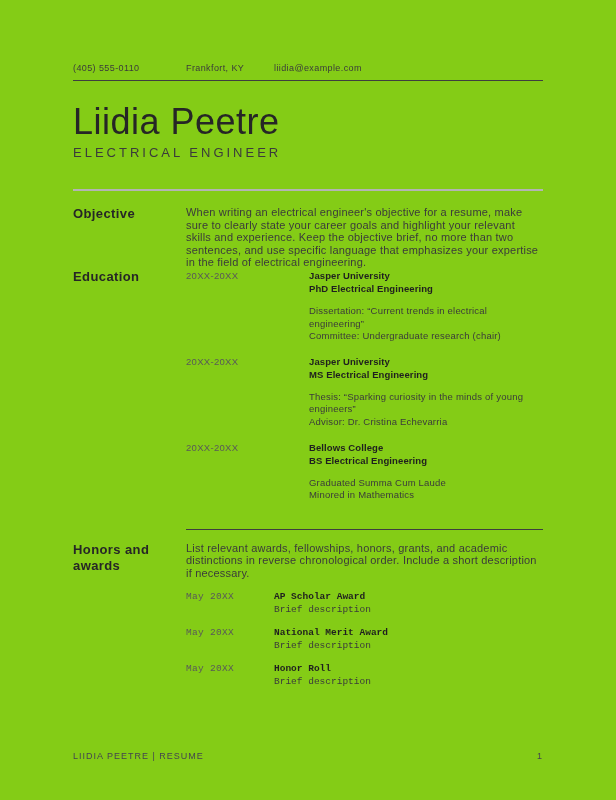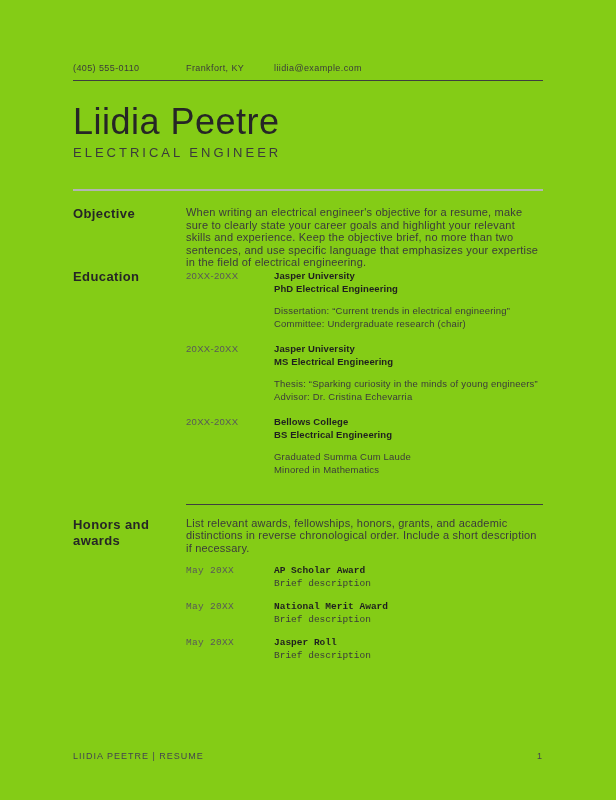--- a/index.html
+++ b/index.html
@@ -68,20 +68,21 @@
   }
 
   .objective-section { margin-top: 15px; }
 
   
   .education-section { }
   .edu-entry {
     display: grid;
     grid-template-columns: 88px 1fr;
     margin-bottom: 12px;
+    gap: 35px;
   }
   .entry-dates {
     font-size: 9.5px;
     color: #595959;
     letter-spacing: 0.3px;
     line-height: 13px;
   }
   .entry-main .strong-line {
     font-weight: 700;
     color: #1f1f1f;
@@ -220,21 +221,21 @@
         <div class="entry-dates">May 20XX</div>
         <div class="honor-main">
           <div class="strong-line">National Merit Award</div>
           <div class="detail-line">Brief description</div>
         </div>
       </div>
 
       <div class="honor-row">
         <div class="entry-dates">May 20XX</div>
         <div class="honor-main">
-          <div class="strong-line">Jasper Roll</div>
+          <div class="strong-line">Honor Roll</div>
           <div class="detail-line">Brief description</div>
         </div>
       </div>
 
     </div>
   </div>
 
   <div class="footer">
     <span>LIIDIA PEETRE  |  RESUME</span>
     <span>1</span>

